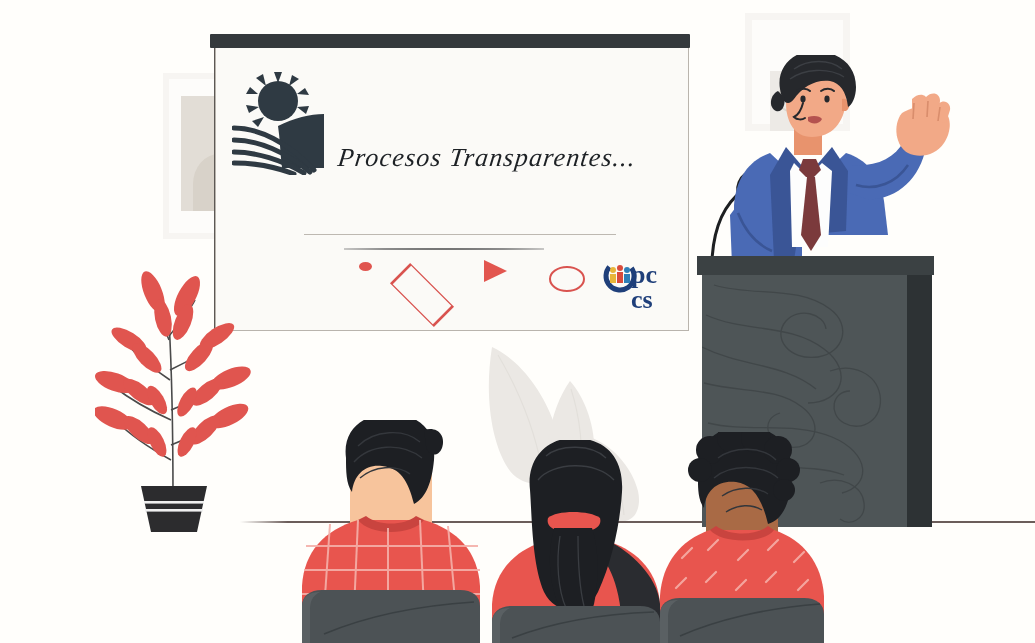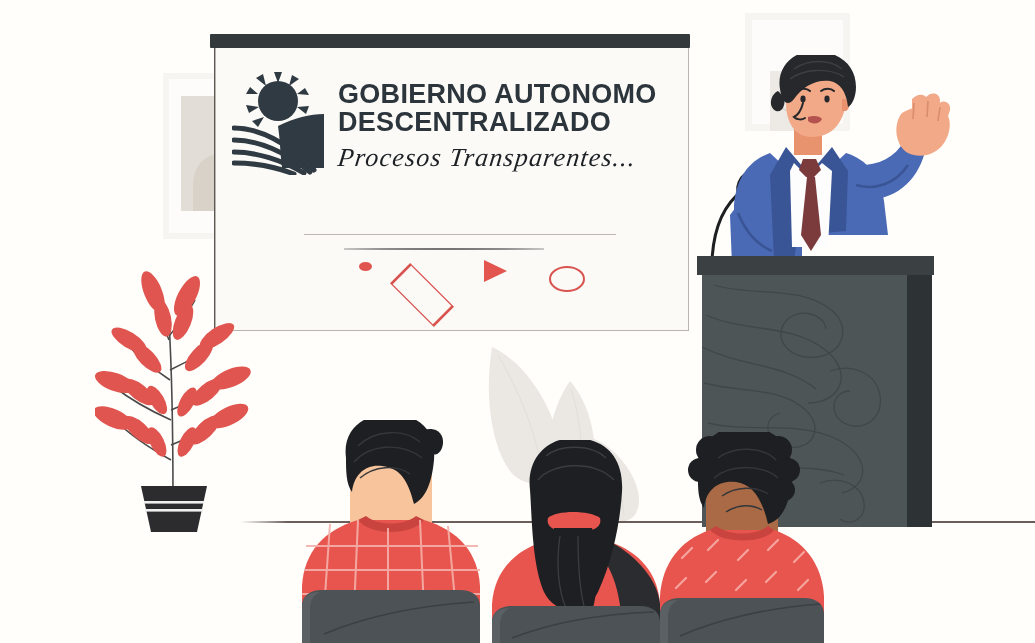--- a/index.html
+++ b/index.html
@@ -202,35 +202,52 @@
         </g>
         <g fill="none" stroke="#2f3a43" stroke-linecap="round">
           <path d="M2 58 C26 58 56 72 82 100" stroke-width="5"></path>
           <path d="M2 70 C26 70 54 82 78 102" stroke-width="5"></path>
           <path d="M2 82 C24 82 50 90 72 103" stroke-width="5"></path>
           <path d="M2 93 C22 93 44 97 62 104" stroke-width="5"></path>
         </g>
       </svg>
     </div>
 
-    <div class="slide-title">
-      <span>GOBIERNO AUTONOMO</span>
-      <span class="l2">DESCENTRALIZADO</span>
-    </div>
 
     <div class="slide-sub">Procesos  Transparentes...</div>
 
     <div class="rule1"></div>
     <div class="rule2"></div>
 
     <div class="shape sh-dot"></div>
     <div class="shape sh-diamond"></div>
     <div class="shape sh-tri"></div>
     <div class="shape sh-ellipse"></div>
 
+    <div class="cpccs">
+      <svg width="72" height="62" viewBox="0 0 72 62" xmlns="http://www.w3.org/2000/svg">
+
+        <path d="M24 6 A17 17 0 1 0 24 40 A13 13 0 1 1 24 6 Z" fill="#1f3f7a" transform="translate(-2,0)"></path>
+        <circle cx="19" cy="23" r="14" fill="none" stroke="#1f3f7a" stroke-width="5" stroke-dasharray="62 26" transform="rotate(-35 19 23)"></circle>
+
+        <g>
+          <circle cx="12" cy="17" r="3" fill="#e8b63a"></circle>
+          <path d="M9 21 h6 v9 h-6 z" fill="#e8b63a"></path>
+          <circle cx="19" cy="15" r="3" fill="#d94b3c"></circle>
+          <path d="M16 19 h6 v11 h-6 z" fill="#d94b3c"></path>
+          <circle cx="26" cy="17" r="3" fill="#2f7fb8"></circle>
+          <path d="M23 21 h6 v9 h-6 z" fill="#2f7fb8"></path>
+        </g>
+
+        <text x="30" y="30" font-family="Liberation Serif, serif" font-size="26" font-weight="bold" fill="#1f3f7a">pc</text>
+        <text x="30" y="55" font-family="Liberation Serif, serif" font-size="26" font-weight="bold" fill="#1f3f7a">cs</text>
+      </svg>
+      <span class="sr-only">pc</span>
+      <span class="sr-only">cs</span>
+    </div>
   </div>
 
   <div class="plant">
     <svg width="160" height="265" viewBox="0 0 160 265" xmlns="http://www.w3.org/2000/svg">
       <g stroke="#4a4a4a" stroke-width="1.6" fill="none">
         <path d="M78 230 C78 180 78 120 74 52"></path>
         <path d="M76 190 C58 180 38 168 20 150"></path>
         <path d="M76 175 C94 168 116 158 134 146"></path>
         <path d="M76 150 C58 142 36 130 18 116"></path>
         <path d="M76 140 C96 132 118 122 136 110"></path>

